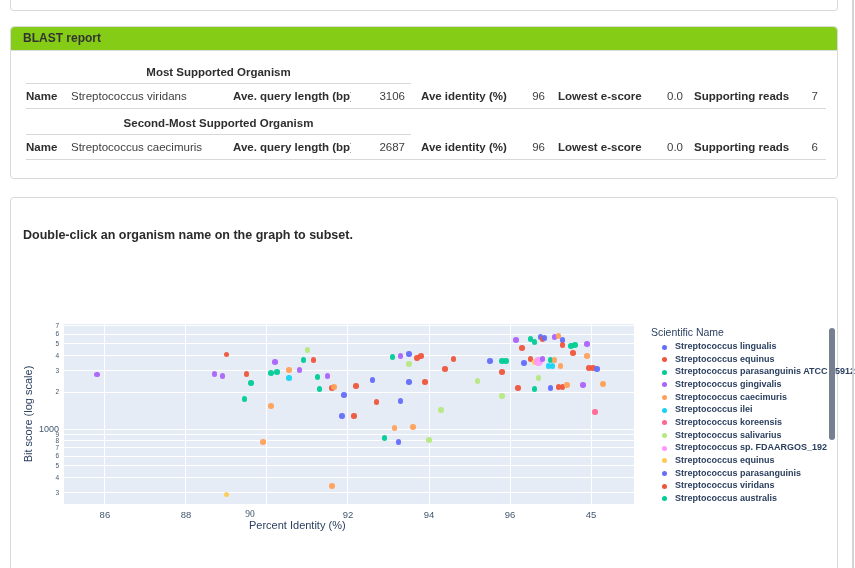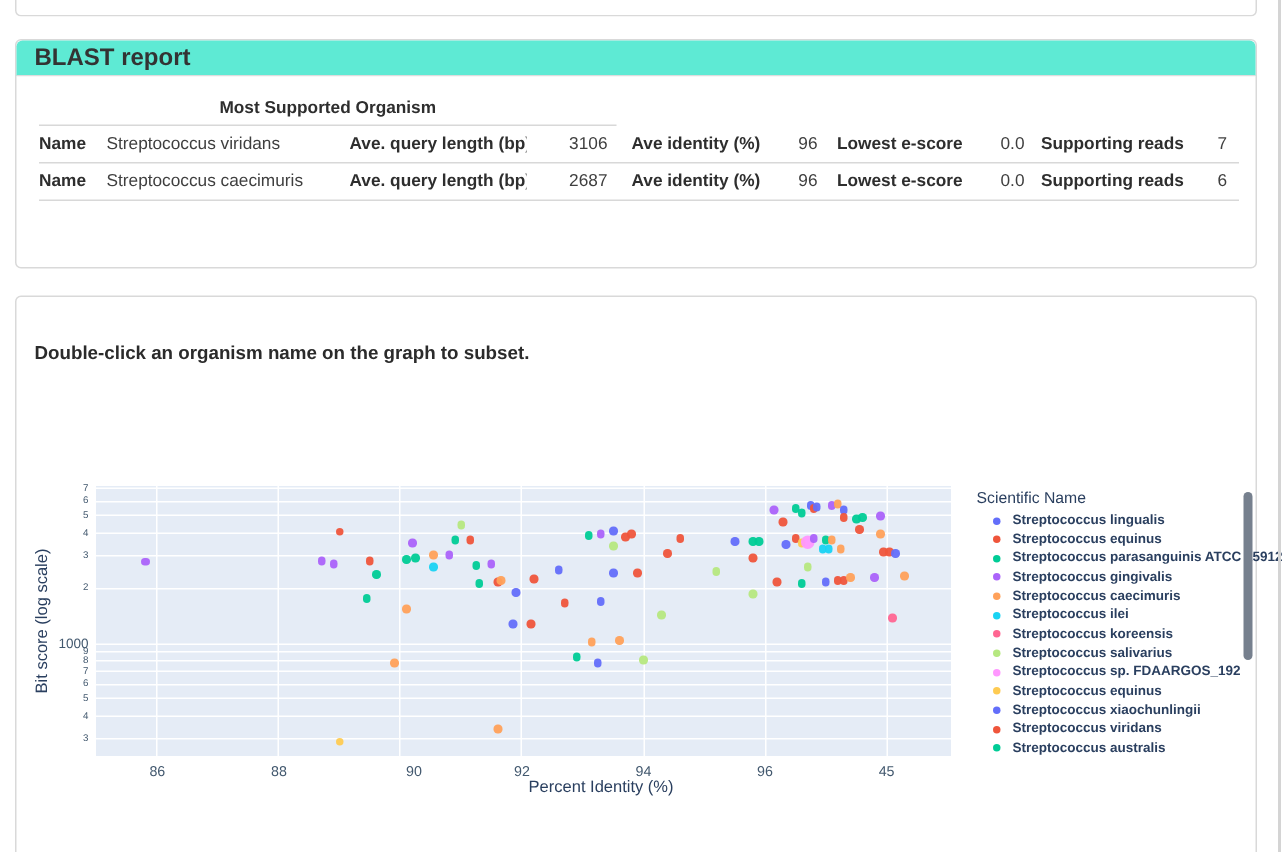--- a/index.html
+++ b/index.html
@@ -4,23 +4,23 @@
 <style>
   html,body{margin:0;padding:0;}
   body{width:855px;height:568px;overflow:hidden;background:#ffffff;
        font-family:"Liberation Sans",sans-serif;position:relative;}
   .page{position:absolute;left:0;top:0;width:855px;height:568px;}
 
   
   .card{position:absolute;left:10px;width:826px;background:#fff;
         border:1px solid #d9d9d9;border-radius:4px;}
   .card-partial{top:-30px;height:40px;border-top:none;border-radius:0 0 4px 4px;}
-  .card-header{height:23px;line-height:23px;background:#5eead4;
+  .card-header{height:23px;line-height:23px;background:#84cc16;
                border-bottom:1px solid #ddd;border-radius:4px 4px 0 0;
-               padding-left:12px;font-size:16px;font-weight:bold;color:#333;}
+               padding-left:12px;font-size:12px;font-weight:bold;color:#333;}
 
   
   .rtable{position:absolute;left:15px;top:31px;width:800px;font-size:11.5px;color:#3f3f3f;}
   .trow{display:grid;grid-template-columns:45px 162px 118px 60px 115px 25px 115px 25px 120px 15px;
         align-items:end;}
   .trow.heading{height:26px;}
   .trow.data{height:24px;border-bottom:1px solid #d8d8d8;}
   .tcell{padding-bottom:6px;white-space:nowrap;overflow:hidden;}
   .tcell.lab{font-weight:bold;color:#2e2e2e;}
   .tcell.num{text-align:right;padding-right:6px;}
@@ -37,21 +37,21 @@
   .hint{position:absolute;left:12px;top:30px;font-size:12.5px;font-weight:bold;color:#2b2b2b;}
   .chart-title{position:absolute;left:43px;top:76px;font-size:11.5px;color:#4d7ca8;}
   .plot-area{position:absolute;left:53px;top:126px;width:570px;height:180px;background:#E5ECF6;}
   .gridline-v{position:absolute;top:0;width:1px;height:100%;background:#ffffff;}
   .gridline-h{position:absolute;left:0;height:1px;width:100%;background:#ffffff;}
   .pt{position:absolute;border-radius:50%;opacity:0.95;}
   .ytick{position:absolute;left:0;width:48px;text-align:right;color:#42586e;}
   .ytick.major{font-size:9px;}
   .ytick.minor{font-size:6.5px;}
   .xtick{position:absolute;width:30px;text-align:center;font-size:9.5px;color:#42586e;top:311px;}
-  .xaxis-title{position:absolute;left:238px;top:321px;width:200px;text-align:right;
+  .xaxis-title{position:absolute;left:238px;top:321px;width:200px;text-align:left;
                font-size:11px;color:#2a3f5f;}
   .yaxis-title{position:absolute;left:-62px;top:209px;width:160px;height:14px;text-align:center;
                font-size:11px;color:#2a3f5f;transform:rotate(-90deg);}
   .legend-title{position:absolute;left:640px;top:128px;font-size:10.5px;color:#2a3f5f;}
   .legend-item{position:absolute;left:640px;width:178px;height:12px;cursor:pointer;}
   .legend-dot{position:absolute;left:11px;top:3.5px;width:5px;height:5px;border-radius:50%;}
   .legend-label{position:absolute;left:24px;top:0;font-size:9px;color:#2a3f5f;white-space:nowrap;font-weight:bold;}
   .legend-scrollbar{position:absolute;left:818px;top:130px;width:6px;height:112px;
                     border-radius:3px;background:#76808e;}
   .window-edge{position:absolute;left:852px;top:0;width:2px;height:568px;background:#d4d4d4;}
@@ -78,20 +78,23 @@
         <div class="tcell lab">Ave. query length (bp)</div>
         <div class="tcell num">3106</div>
         <div class="tcell lab pad5">Ave identity (%)</div>
         <div class="tcell num-eid">96</div>
         <div class="tcell lab pad7">Lowest e-score</div>
         <div class="tcell num-esc">0.0</div>
         <div class="tcell lab pad3">Supporting reads</div>
         <div class="tcell num-reads">7</div>
       </div>
 
+      <div class="trow heading">
+        <div class="hcell">Second-Most Supported Organism</div>
+      </div>
       <div class="trow data">
         <div class="tcell lab">Name</div>
         <div class="tcell">Streptococcus caecimuris</div>
         <div class="tcell lab">Ave. query length (bp)</div>
         <div class="tcell num">2687</div>
         <div class="tcell lab pad5">Ave identity (%)</div>
         <div class="tcell num-eid">96</div>
         <div class="tcell lab pad7">Lowest e-score</div>
         <div class="tcell num-esc">0.0</div>
         <div class="tcell lab pad3">Supporting reads</div>
@@ -235,21 +238,21 @@
         <div class="ytick minor" style="top: 238.818px;">8</div>
         <div class="ytick minor" style="top: 245.89px;">7</div>
         <div class="ytick minor" style="top: 254.055px;">6</div>
         <div class="ytick minor" style="top: 263.711px;">5</div>
         <div class="ytick minor" style="top: 275.529px;">4</div>
         <div class="ytick minor" style="top: 290.766px;">3</div>
       </div>
     <div id="xtick-layer">
         <div class="xtick" style="left: 78.9168px;">86</div>
         <div class="xtick" style="left: 159.94px;">88</div>
-        <div class="xtick" style="left: 250px;">90</div>
+        <div class="xtick" style="left: 224px; font-family: Liberation Serif, serif;">90</div>
         <div class="xtick" style="left: 321.987px;">92</div>
         <div class="xtick" style="left: 403.011px;">94</div>
         <div class="xtick" style="left: 484.034px;">96</div>
         <div class="xtick" style="left: 565.058px;">45</div>
       </div>
 
     <div class="xaxis-title">Percent Identity (%)</div>
     <div class="yaxis-title">Bit score (log scale)</div>
 
     <div class="legend-title">Scientific Name</div>
@@ -289,21 +292,21 @@
         <div class="legend-item" style="top: 244.2px;">
           <span class="legend-dot" style="background: rgb(255, 151, 255);"></span>
           <span class="legend-label">Streptococcus sp. FDAARGOS_192</span>
         </div>
         <div class="legend-item" style="top: 256.85px;">
           <span class="legend-dot" style="background: rgb(254, 203, 82);"></span>
           <span class="legend-label">Streptococcus equinus</span>
         </div>
         <div class="legend-item" style="top: 269.5px;">
           <span class="legend-dot" style="background: rgb(99, 110, 250);"></span>
-          <span class="legend-label">Streptococcus xiaochunlingii</span>
+          <span class="legend-label">Streptococcus parasanguinis</span>
         </div>
         <div class="legend-item" style="top: 282.15px;">
           <span class="legend-dot" style="background: rgb(239, 85, 59);"></span>
           <span class="legend-label">Streptococcus viridans</span>
         </div>
         <div class="legend-item" style="top: 294.8px;">
           <span class="legend-dot" style="background: rgb(0, 204, 150);"></span>
           <span class="legend-label">Streptococcus australis</span>
         </div>
       </div>

